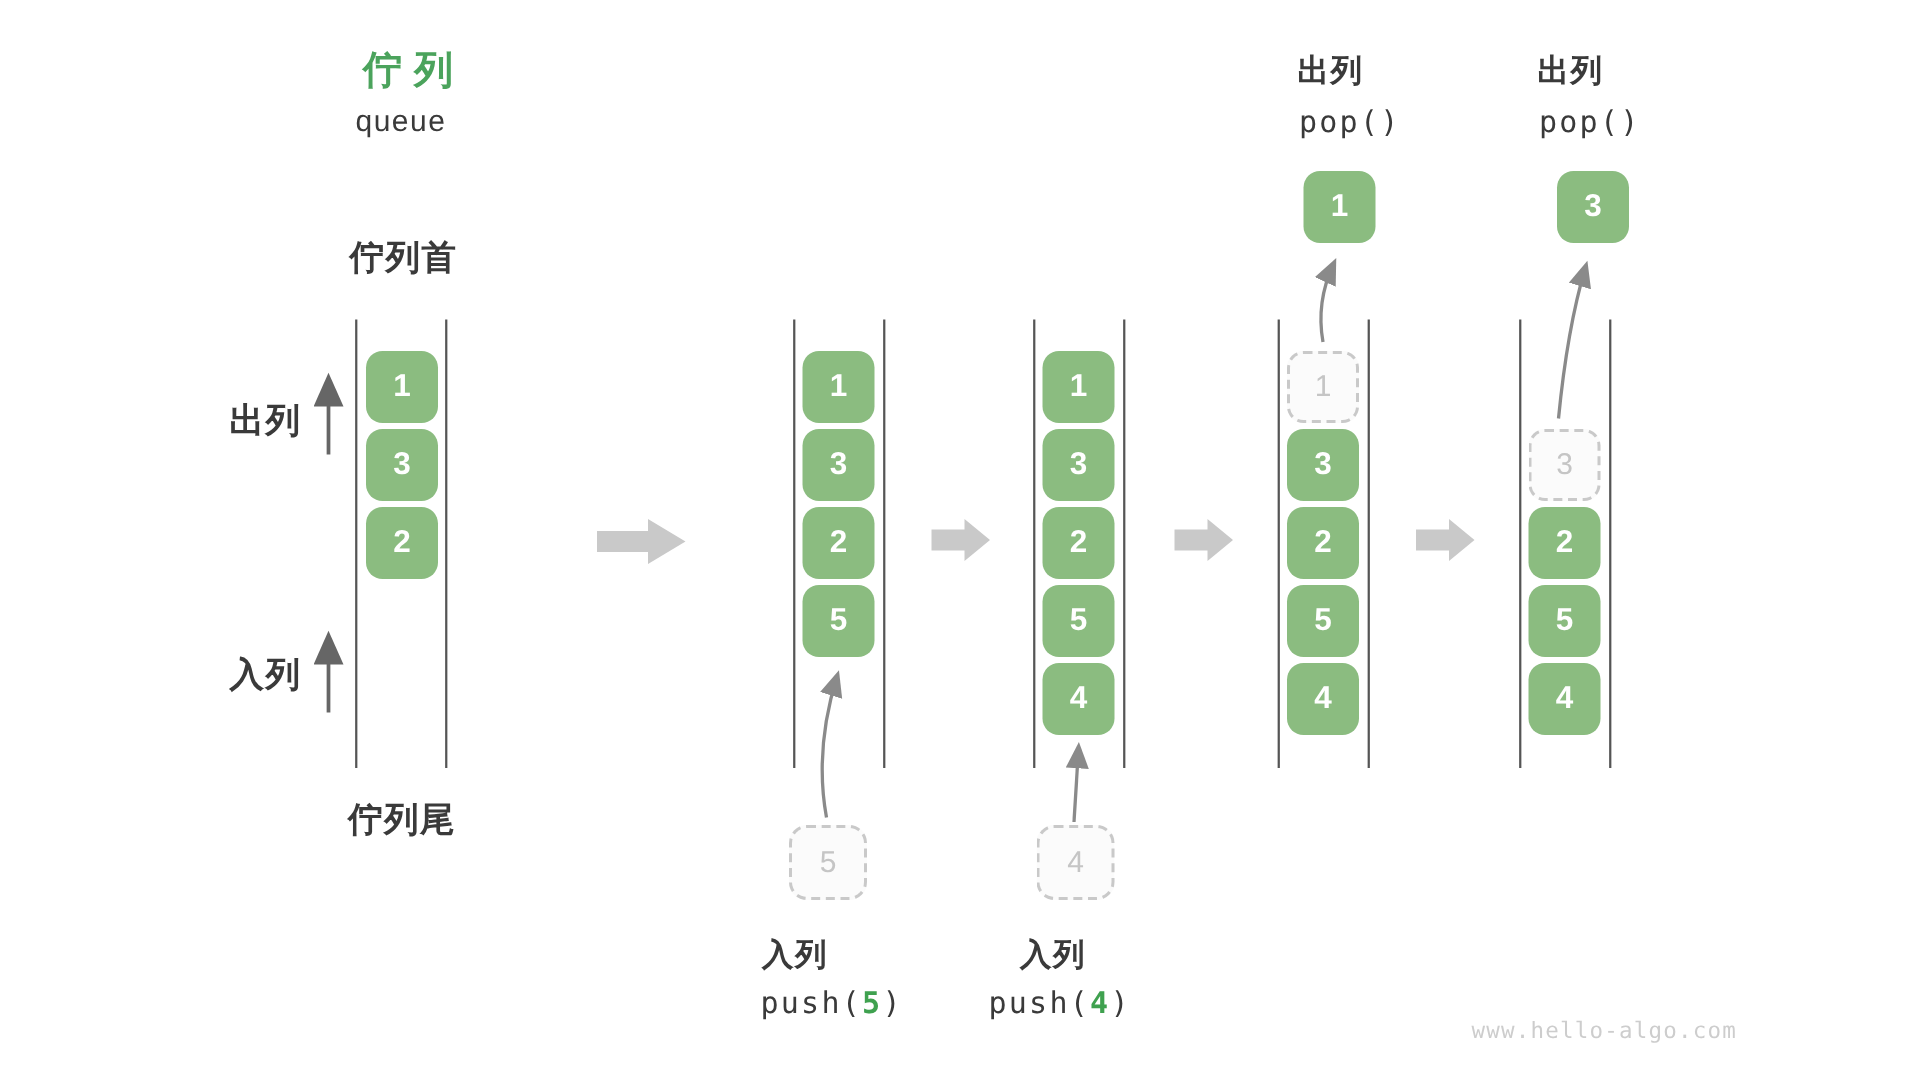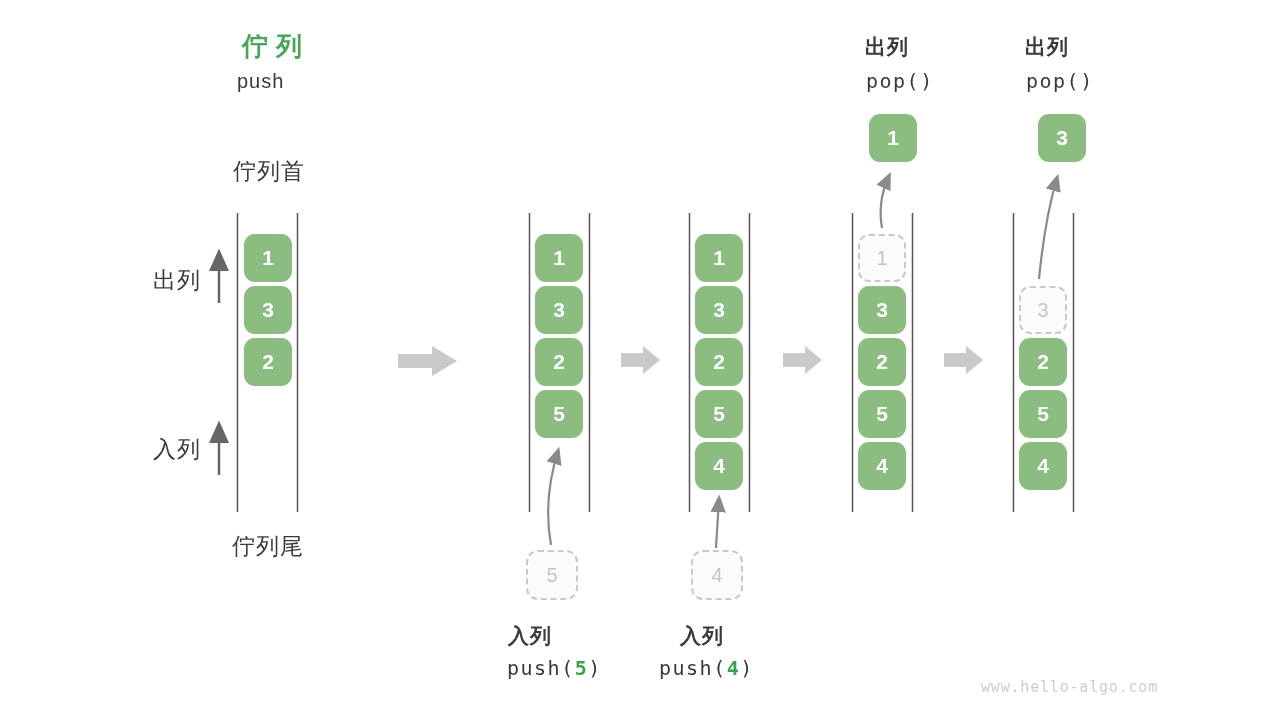--- a/index.html
+++ b/index.html
@@ -16,21 +16,21 @@
     --watermark-gray:#CDCDCD;
   }
   html,body{margin:0;padding:0;background:#ffffff;}
   #canvas{
     position:relative;width:1184px;height:720px;background:#ffffff;
     overflow:hidden;font-family:"Liberation Sans",sans-serif;
   }
   .abs{position:absolute;}
   .title-zh{font-size:26px;font-weight:bold;color:var(--title-green);letter-spacing:8px;}
   .title-en{font-size:20px;color:var(--text-dark);letter-spacing:1px;}
-  .side-label{font-size:23px;font-weight:normal;color:var(--text-dark);letter-spacing:1px;}
+  .side-label{font-size:23px;font-weight:bold;color:var(--text-dark);letter-spacing:1px;}
   .action-label{font-size:21px;font-weight:600;color:var(--text-dark);letter-spacing:1px;}
   .code{font-family:"DejaVu Sans Mono",monospace;font-size:20px;color:var(--text-dark);letter-spacing:1.5px;}
   .code .arg{color:var(--code-arg-green);font-weight:bold;}
   .cell{
     width:48px;height:48px;border-radius:11px;background:var(--cell-green);
     color:#ffffff;font-size:21px;font-weight:bold;
     display:flex;align-items:center;justify-content:center;
   }
   .ghost-cell{
     width:44px;height:44px;border:2px dashed var(--ghost-gray);border-radius:11px;
@@ -83,21 +83,21 @@
 
     <g fill="#C9C9C9">
       <polygon points="398,354 432,354 432,346 457,361 432,376 432,368 398,368"></polygon>
       <polygon points="621,353 643,353 643,346 660,360 643,374 643,367 621,367"></polygon>
       <polygon points="783,353 805,353 805,346 822,360 805,374 805,367 783,367"></polygon>
       <polygon points="944,353 966,353 966,346 983,360 966,374 966,367 944,367"></polygon>
     </g>
   </svg>
 
   <div class="abs title-zh" style="left:242px;top:29px;">佇列</div>
-  <div class="abs title-en" style="left:237px;top:70px;">push</div>
+  <div class="abs title-en" style="left:237px;top:70px;">queue</div>
 
   <div class="abs side-label" style="left:233px;top:156px;">佇列首</div>
   <div class="abs side-label" style="left:153px;top:265px;">出列</div>
   <div class="abs side-label" style="left:153px;top:434px;">入列</div>
   <div class="abs side-label" style="left:232px;top:531px;">佇列尾</div>
 
   <div class="abs cell" style="left:244px;top:234px;">1</div>
   <div class="abs cell" style="left:244px;top:286px;">3</div>
   <div class="abs cell" style="left:244px;top:338px;">2</div>
 

